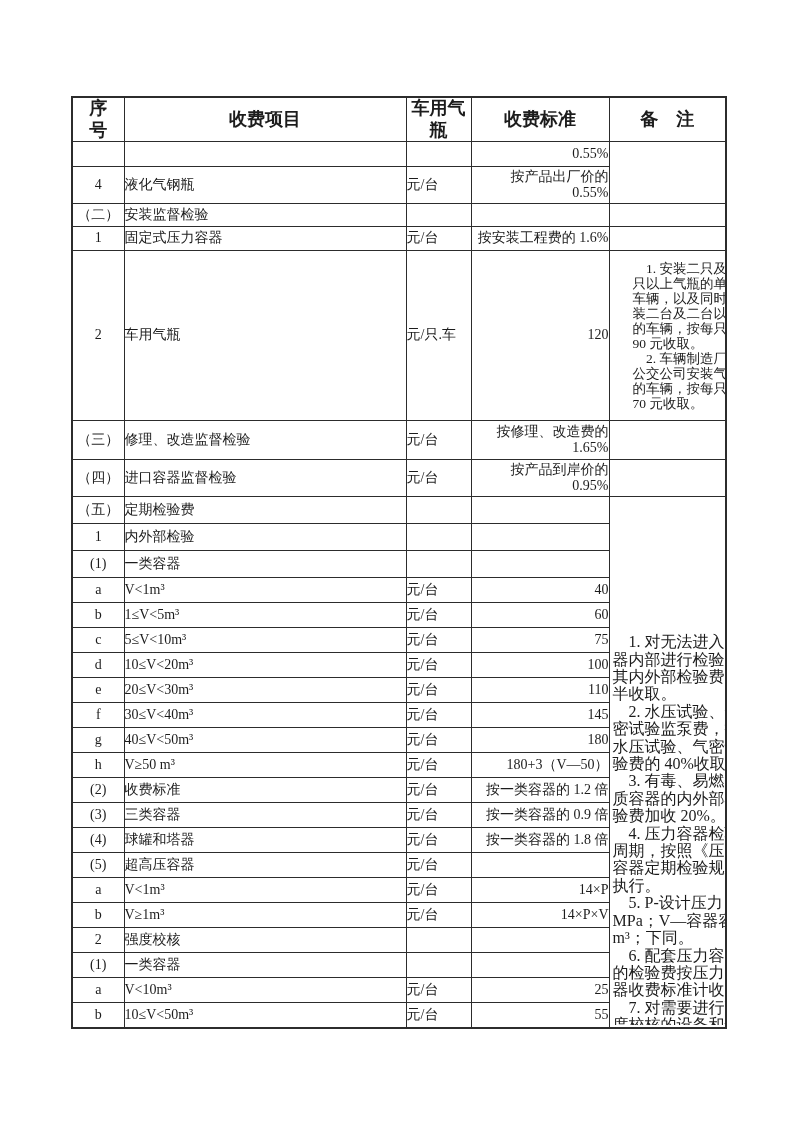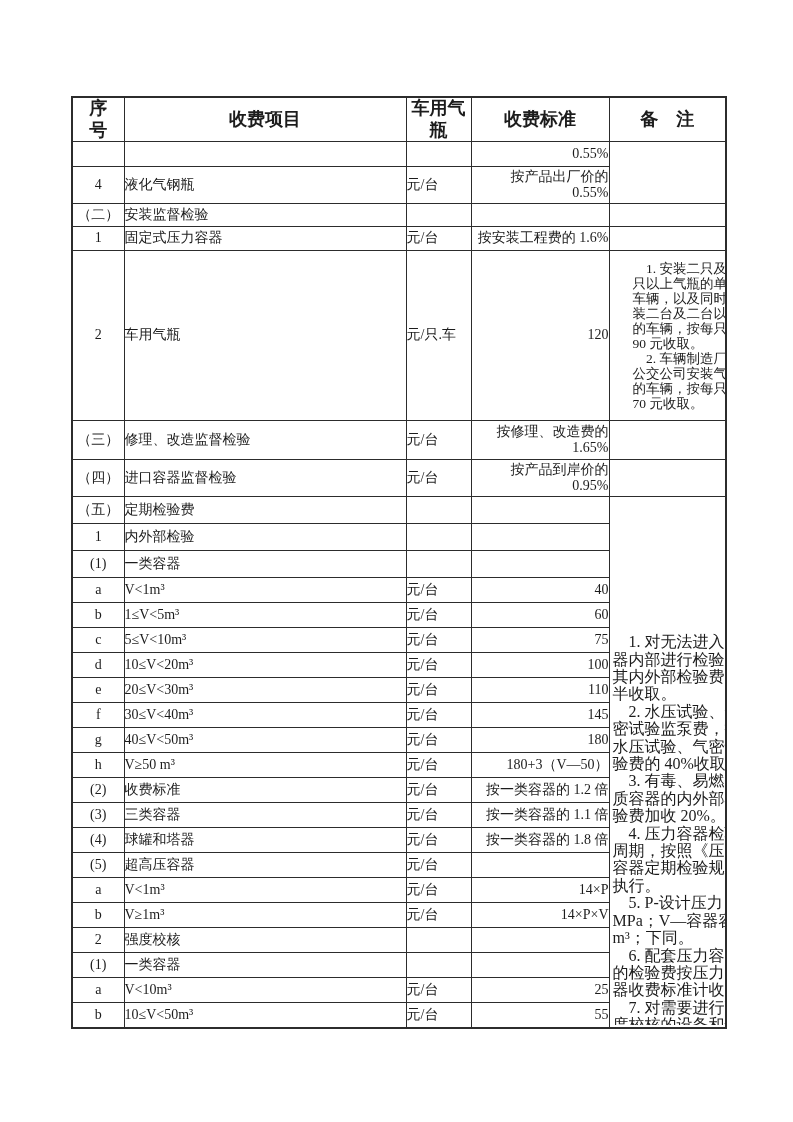--- a/index.html
+++ b/index.html
@@ -244,21 +244,21 @@
       <tr class="h25">
         <td class="c-no">(2)</td>
         <td class="c-item">收费标准</td>
         <td class="c-unit">元/台</td>
         <td class="c-std">按一类容器的 1.2 倍</td>
       </tr>
       <tr class="h25">
         <td class="c-no">(3)</td>
         <td class="c-item">三类容器</td>
         <td class="c-unit">元/台</td>
-        <td class="c-std">按一类容器的 1.1 倍</td>
+        <td class="c-std">按一类容器的 0.9 倍</td>
       </tr>
       <tr class="h25">
         <td class="c-no">(4)</td>
         <td class="c-item">球罐和塔器</td>
         <td class="c-unit">元/台</td>
         <td class="c-std">按一类容器的 1.8 倍</td>
       </tr>
       <tr class="h25">
         <td class="c-no">(5)</td>
         <td class="c-item">超高压容器</td>

